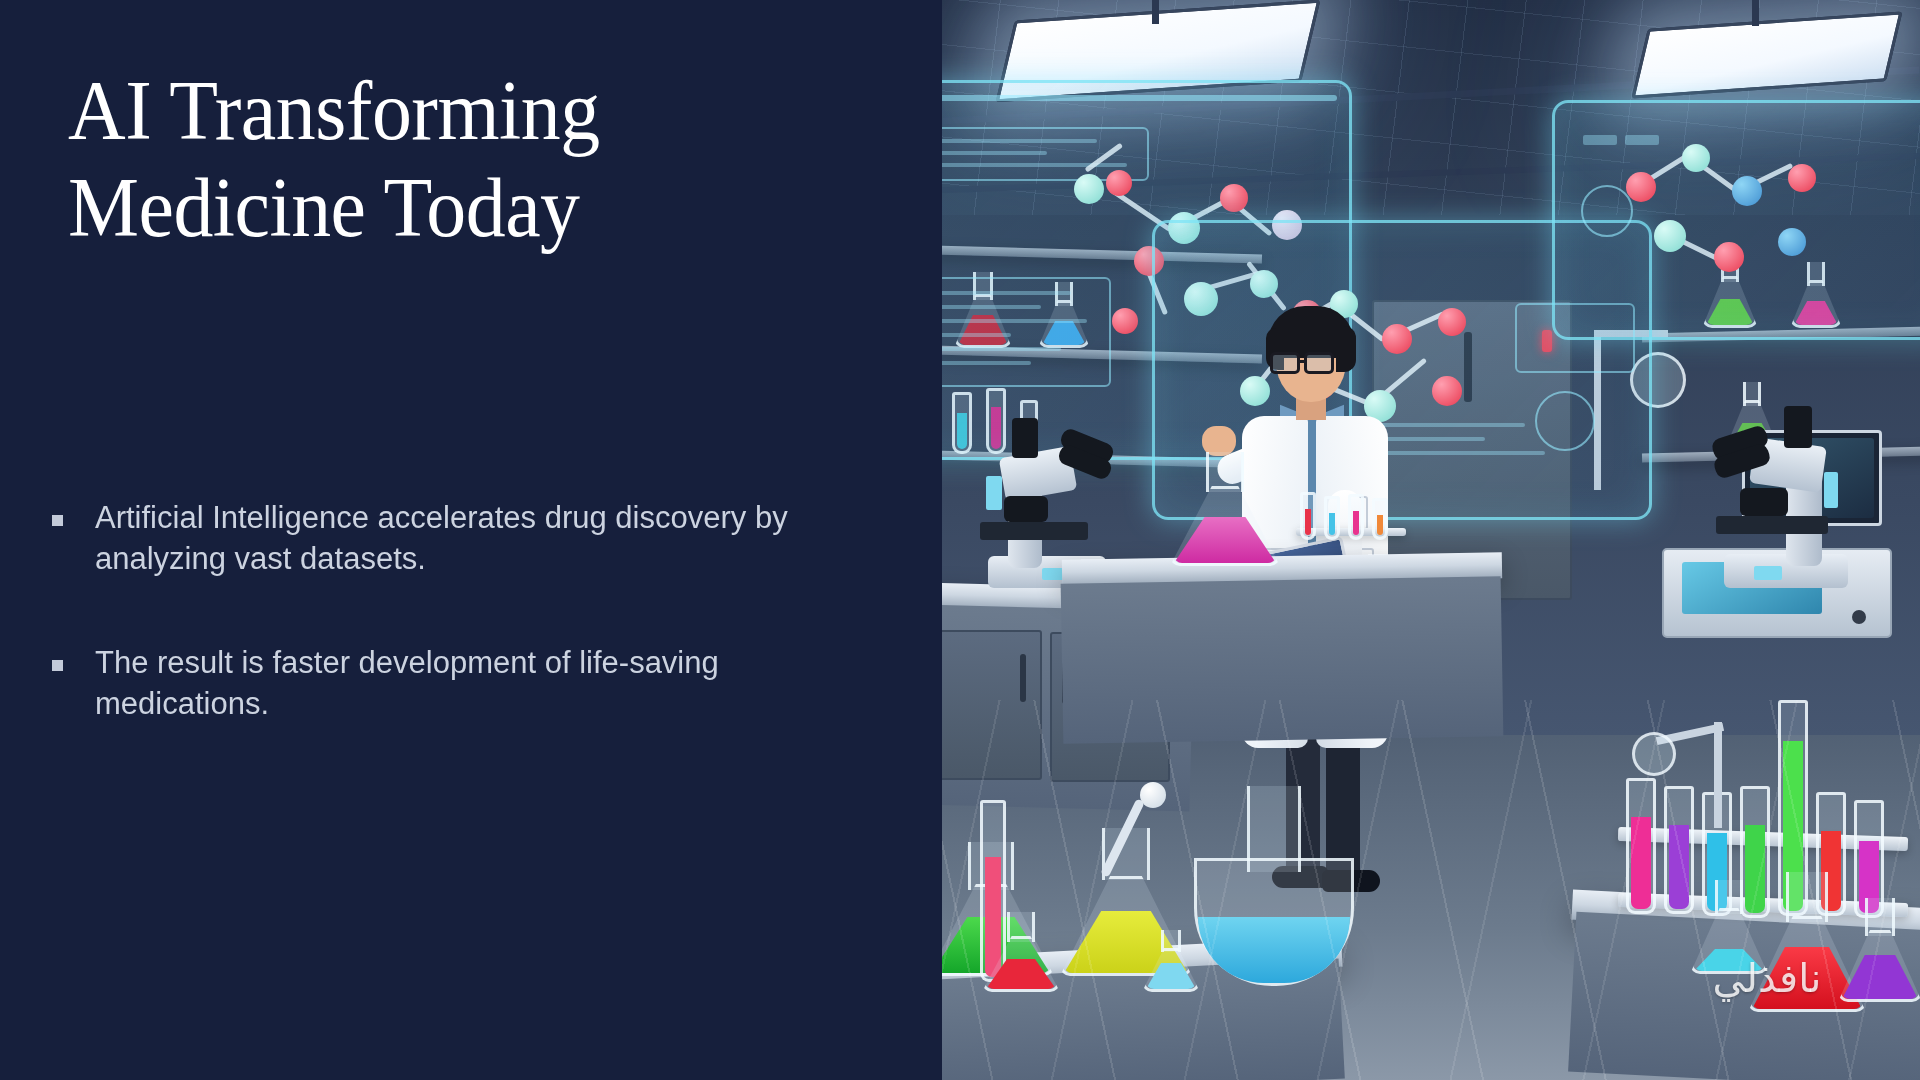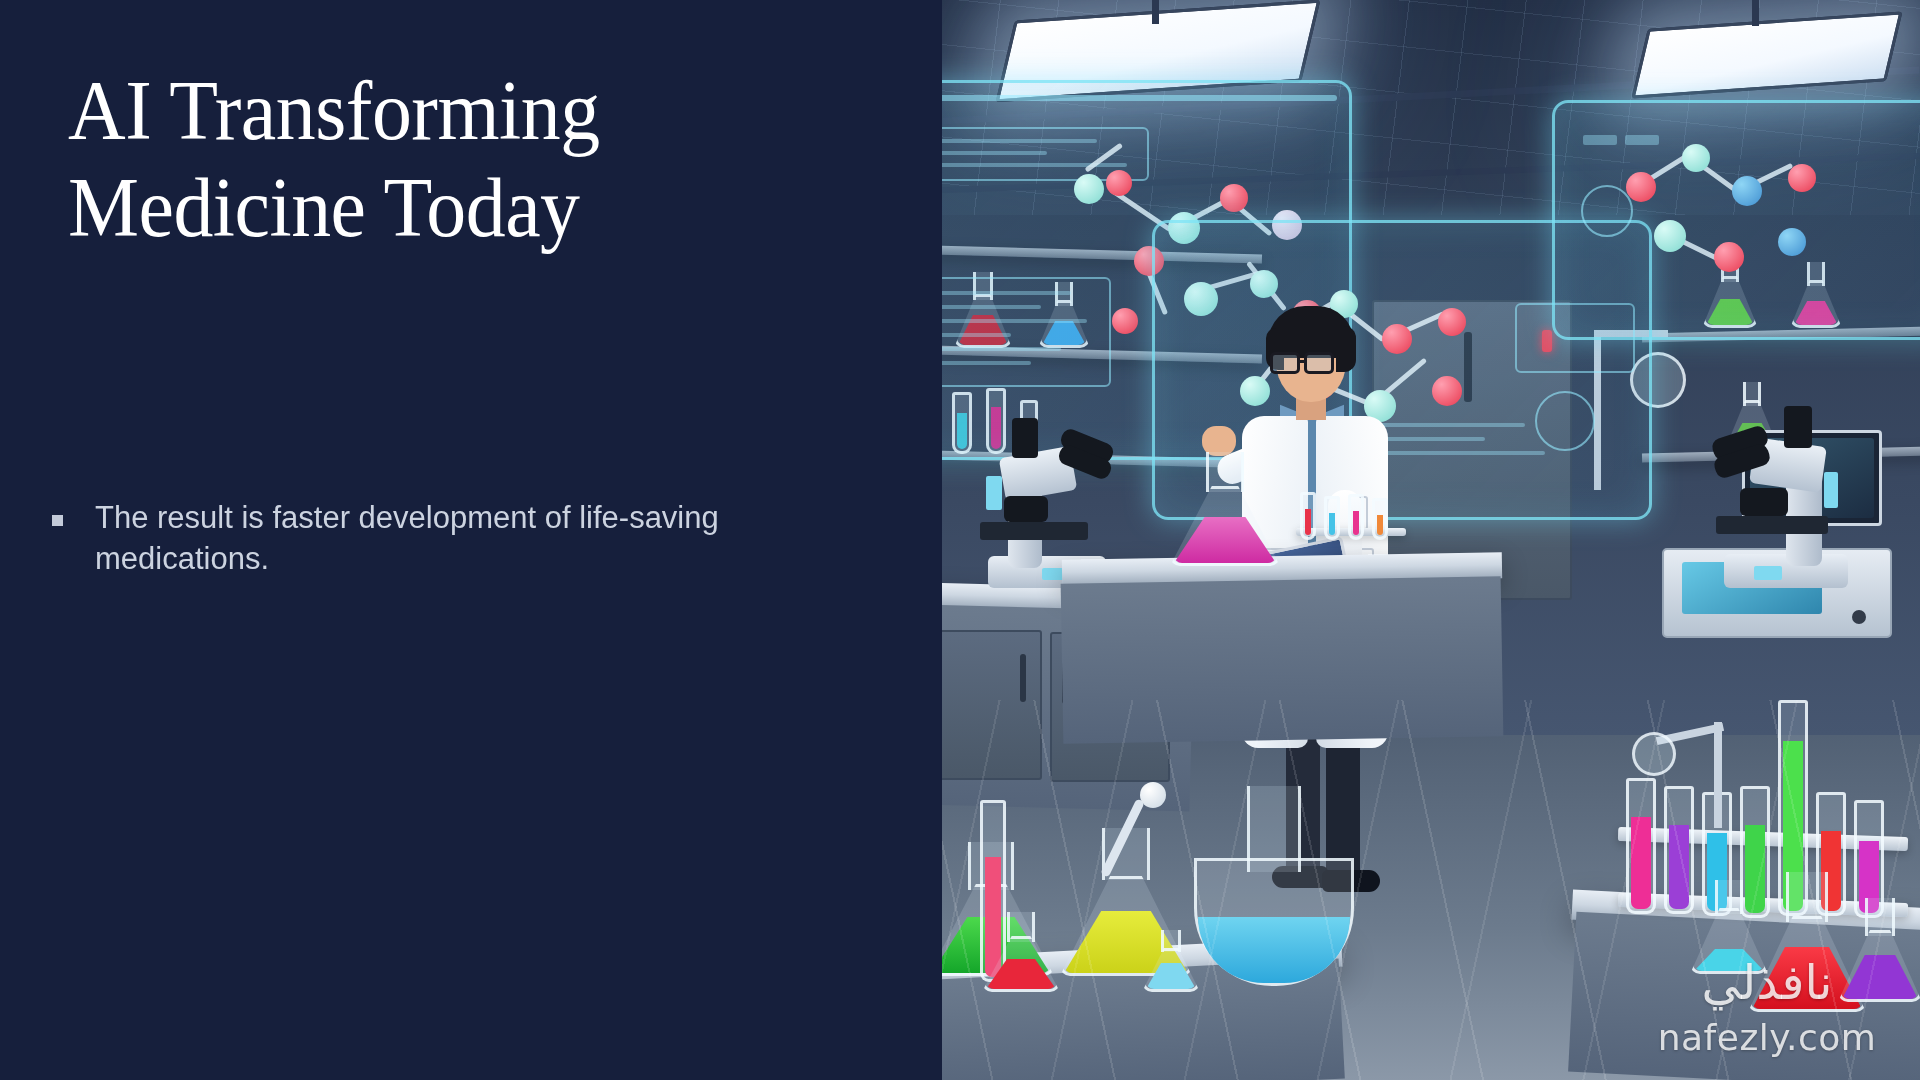--- a/index.html
+++ b/index.html
@@ -221,21 +221,21 @@
   .device-scr { position:absolute; background:linear-gradient(150deg,#67c9e6,#2f86ad); border-radius:3px; }
   .led { position:absolute; border-radius:50%; }
 
   
   .watermark {
     position:absolute; left:700px; top:958px; width:250px; height:110px;
     z-index:40; pointer-events:none;
   }
   .wm-ar {
     position:absolute; left:0; top:0; width:100%;
-    text-align:center; font-size:48px; color:rgba(255,255,255,.82);
+    text-align:center; font-size:40px; color:rgba(255,255,255,.82);
     font-family:"DejaVu Sans", sans-serif; direction:rtl; line-height:1;
     text-shadow:0 1px 3px rgba(0,0,0,.28);
   }
   .wm-en {
     position:absolute; left:0; top:62px; width:100%;
     text-align:center; font-size:36px; color:rgba(255,255,255,.80);
     font-family:"DejaVu Sans", sans-serif; letter-spacing:.5px; line-height:1;
     text-shadow:0 1px 3px rgba(0,0,0,.28);
   }
 </style>
@@ -246,20 +246,24 @@
 
   <div class="left-panel">
 
     <div class="title">
       <div>AI Transforming</div>
       <div>Medicine Today</div>
     </div>
 
     <div class="bullets">
 
+      <div class="bullet-row">
+        <span class="bullet-mark"></span>
+        <span class="bullet-text">Artificial Intelligence accelerates drug discovery by analyzing vast datasets.</span>
+      </div>
 
 
 
       <div class="bullet-row">
         <span class="bullet-mark"></span>
         <span class="bullet-text">The result is faster development of life-saving medications.</span>
       </div>
 
     </div>
   </div>
@@ -587,17 +591,16 @@
     <div class="flask" style="left:896px;top:898px;width:84px;height:104px;">
       <div class="neck" style="width:30px;height:38px;"></div>
       <div class="body" style="height:72px;"></div>
       <div class="liquid" style="height:44px;background:#9236D4;"></div>
     </div>
 
     <div class="floor-lines" style="pointer-events:none;"></div>
 
     <div class="watermark">
       <div class="wm-ar">نافذلي</div>
-      <div class="wm-en">nafezly.com</div>
     </div>
 
   </div>
 </div>
 
 </body></html>

